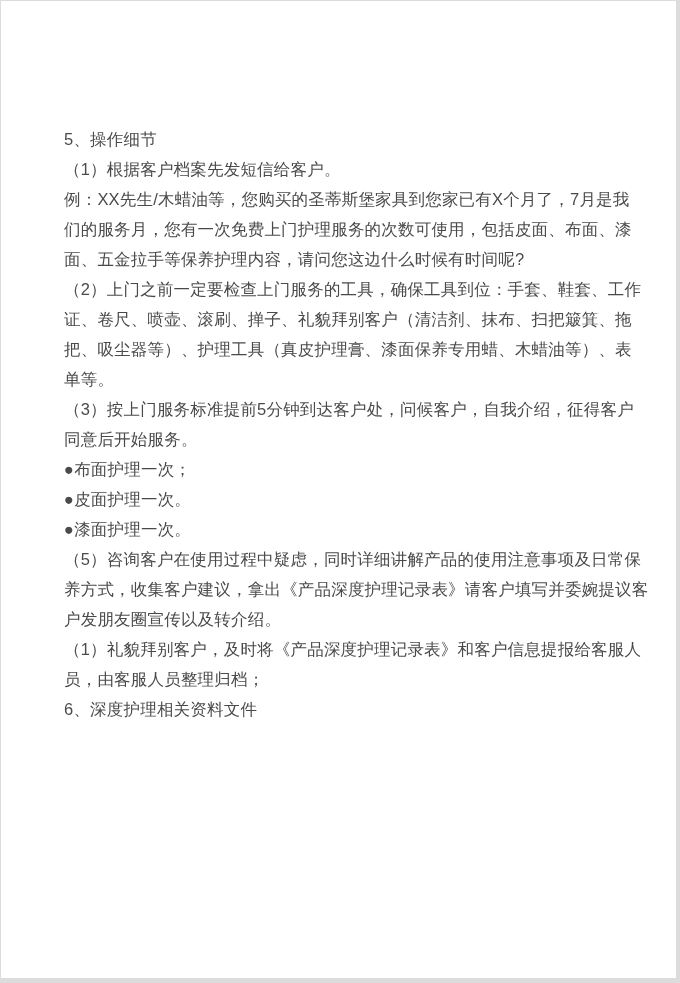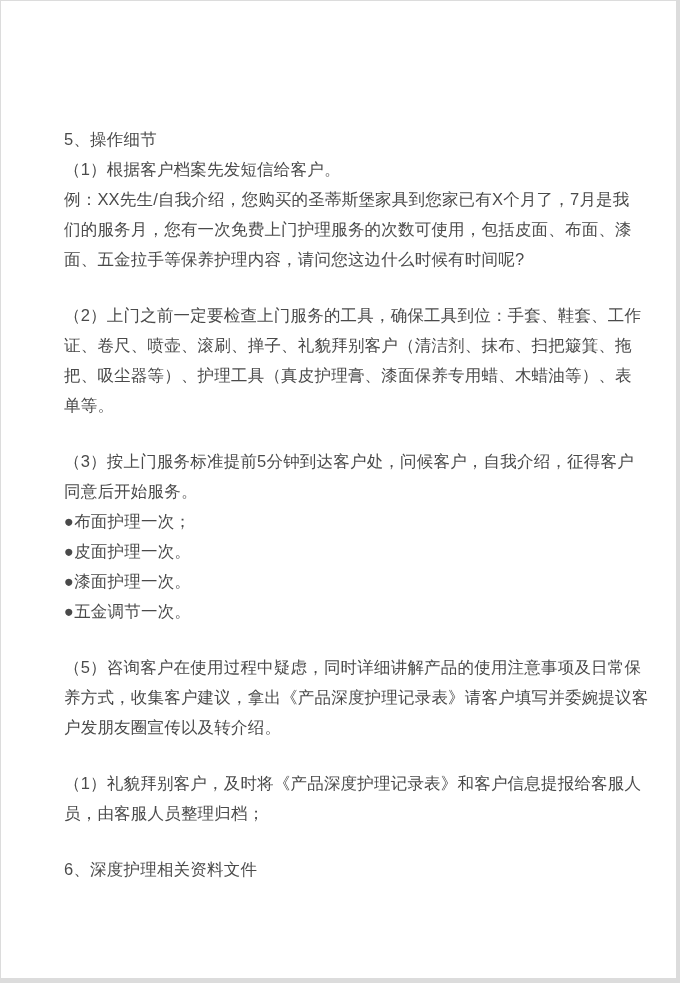--- a/index.html
+++ b/index.html
@@ -24,21 +24,21 @@
       background: #ffffff;
     }
     .content {
       box-sizing: border-box;
       padding: 123px 60px 0 63px;
       color: #4a4a4a;
       font-size: 16.5px;
       font-weight: 400;
     }
     .block { margin: 0; }
-    .block.gap { margin-top: 26px; }
+    .block.gap { }
     .line {
       height: 30px;
       line-height: 30px;
       white-space: nowrap;
       overflow: visible;
       letter-spacing: 0.2px;
     }
   </style>
 </head>
 <body>
@@ -49,21 +49,21 @@
 
       <div class="block">
         <div class="line">5、操作细节</div>
       </div>
 
       <div class="block">
         <div class="line">（1）根据客户档案先发短信给客户。</div>
       </div>
 
       <div class="block">
-        <div class="line">例：XX先生/自我介绍，您购买的圣蒂斯堡家具到您家已有X个月了，7月是我</div>
+        <div class="line">例：XX先生/木蜡油等，您购买的圣蒂斯堡家具到您家已有X个月了，7月是我</div>
         <div class="line">们的服务月，您有一次免费上门护理服务的次数可使用，包括皮面、布面、漆</div>
         <div class="line">面、五金拉手等保养护理内容，请问您这边什么时候有时间呢?</div>
       </div>
 
       <div class="block gap">
         <div class="line">（2）上门之前一定要检查上门服务的工具，确保工具到位：手套、鞋套、工作</div>
         <div class="line">证、卷尺、喷壶、滚刷、掸子、礼貌拜别客户（清洁剂、抹布、扫把簸箕、拖</div>
         <div class="line">把、吸尘器等）、护理工具（真皮护理膏、漆面保养专用蜡、木蜡油等）、表</div>
         <div class="line">单等。</div>
       </div>
@@ -76,23 +76,20 @@
 
       <div class="block">
         <div class="line">●布面护理一次；</div>
       </div>
       <div class="block">
         <div class="line">●皮面护理一次。</div>
       </div>
       <div class="block">
         <div class="line">●漆面护理一次。</div>
       </div>
-      <div class="block">
-        <div class="line">●五金调节一次。</div>
-      </div>
 
       <div class="block gap">
         <div class="line">（5）咨询客户在使用过程中疑虑，同时详细讲解产品的使用注意事项及日常保</div>
         <div class="line">养方式，收集客户建议，拿出《产品深度护理记录表》请客户填写并委婉提议客</div>
         <div class="line">户发朋友圈宣传以及转介绍。</div>
       </div>
 
       <div class="block gap">
         <div class="line">（1）礼貌拜别客户，及时将《产品深度护理记录表》和客户信息提报给客服人</div>
         <div class="line">员，由客服人员整理归档；</div>

